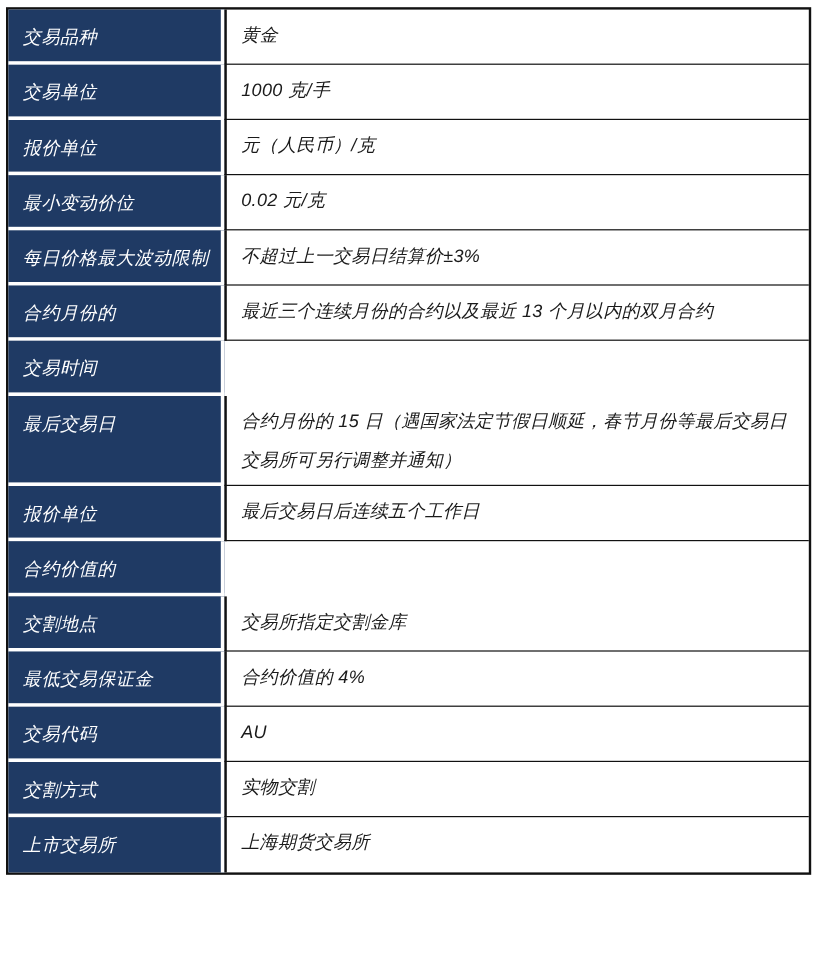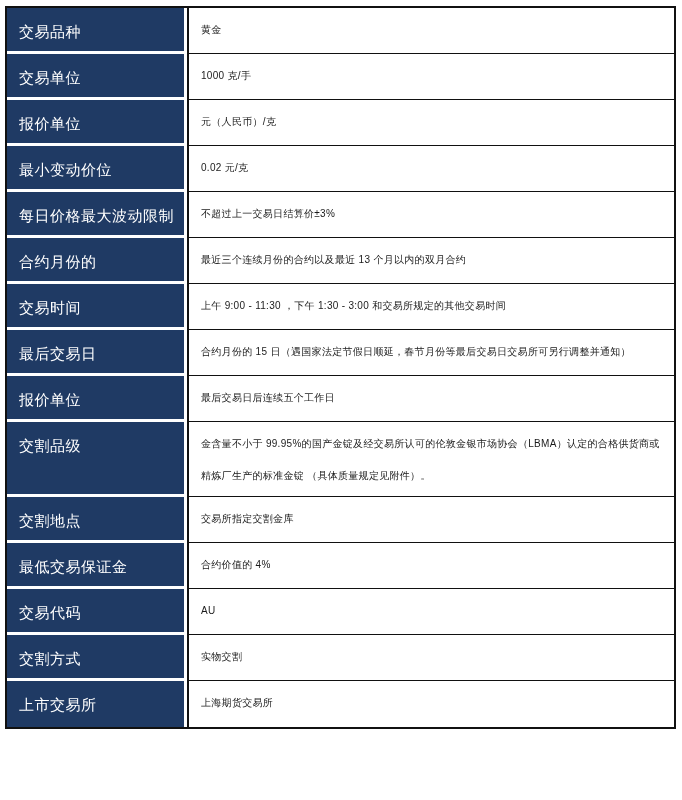--- a/index.html
+++ b/index.html
@@ -13,40 +13,41 @@
     position: absolute;
     left: 5px; top: 6px;
     width: 671px;
     border: 2px solid var(--border-color, #111);
     background: var(--table-bg, #fff);
   }
   .row {
     display: flex;
     align-items: stretch;
     min-height: 46px;
+    font-style: italic;
   }
   .label-cell {
     flex: 0 0 180px;
     width: 180px;
     background: var(--header-bg, #1f3a64);
     color: var(--header-text, #fff);
     border-right: 3px solid #ffffff;
     font-size: 15px;
     line-height: 19px;
     padding: 14px 10px 4px 12px;
     letter-spacing: 0.5px;
   }
   .row:not(:last-child) .label-cell {
     border-bottom: 3px solid #ffffff;
   }
   .value-cell {
     flex: 1 1 auto;
     border-left: 2px solid var(--border-color, #111);
     color: var(--value-text, #1a1a1a);
-    font-size: 10px;
+    font-size: 15px;
     line-height: 32px;
     padding: 6px 12px 4px 12px;
     letter-spacing: 0.3px;
   }
   .row:not(:last-child) .value-cell {
     border-bottom: 1px solid var(--border-color, #111);
   }
 </style>
 </head>
 <body>
@@ -71,33 +72,31 @@
     <div class="row">
       <div class="label-cell">每日价格最大波动限制</div>
       <div class="value-cell">不超过上一交易日结算价±3%</div>
     </div>
     <div class="row">
       <div class="label-cell">合约月份的</div>
       <div class="value-cell">最近三个连续月份的合约以及最近 13 个月以内的双月合约</div>
     </div>
     <div class="row">
       <div class="label-cell">交易时间</div>
-      <div class="value-cell">上午 9:00 - 11:30 ，下午 1:30 - 3:00 和交易所规定的其他交易时间</div>
     </div>
     <div class="row">
       <div class="label-cell">最后交易日</div>
       <div class="value-cell">合约月份的 15 日（遇国家法定节假日顺延，春节月份等最后交易日交易所可另行调整并通知）</div>
     </div>
     <div class="row">
       <div class="label-cell">报价单位</div>
       <div class="value-cell">最后交易日后连续五个工作日</div>
     </div>
     <div class="row">
-      <div class="label-cell">交割品级</div>
-      <div class="value-cell">金含量不小于 99.95%的国产金锭及经交易所认可的伦敦金银市场协会（LBMA）认定的合格供货商或精炼厂生产的标准金锭 （具体质量规定见附件）。</div>
+      <div class="label-cell">合约价值的</div>
     </div>
     <div class="row">
       <div class="label-cell">交割地点</div>
       <div class="value-cell">交易所指定交割金库</div>
     </div>
     <div class="row">
       <div class="label-cell">最低交易保证金</div>
       <div class="value-cell">合约价值的 4%</div>
     </div>
     <div class="row">

